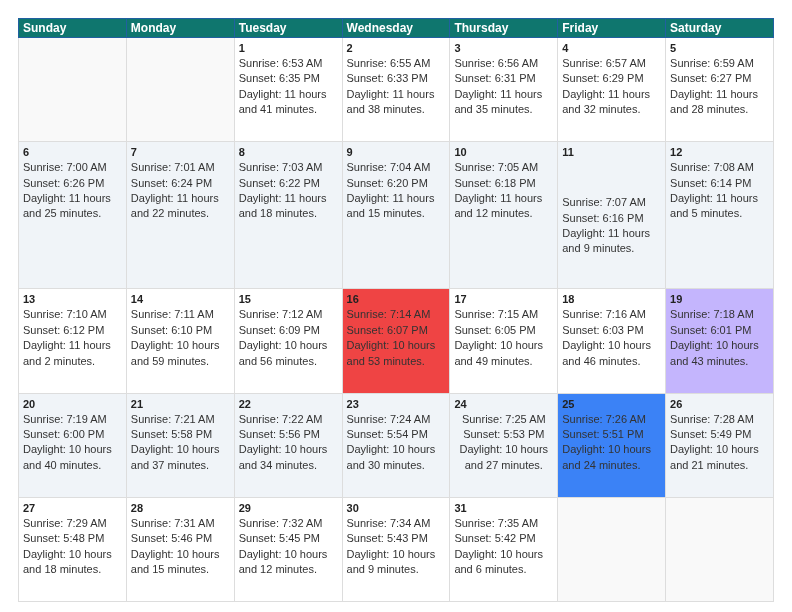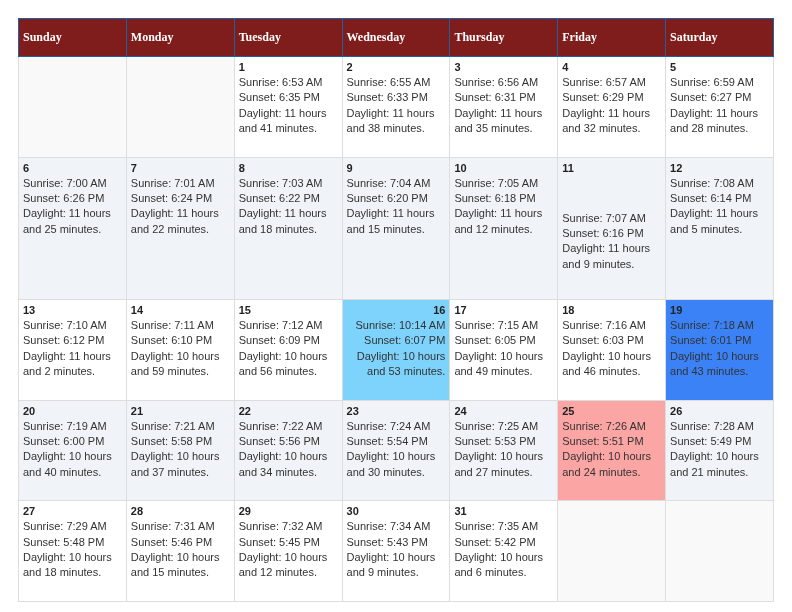--- a/index.html
+++ b/index.html
@@ -46,28 +46,27 @@
       color: #444;
     }
     .calendar {
       flex: 1;
       border: 1px solid #ccc;
       border-collapse: collapse;
       width: 100%;
       table-layout: fixed;
     }
     .calendar th {
-      background: #7f1d1d;
+      background: #0f766e;
       color: #fff;
       font-size: 12px;
       font-weight: bold;
-      padding: 11px 4px;
+      padding: 2px 4px;
       text-align: left;
       border: 1px solid #2060a0;
-      font-family: Liberation Serif, serif;
     }
     .calendar td {
       vertical-align: top;
       padding: 4px 4px;
       border: 1px solid #ddd;
       font-size: 9.5px;
       color: #222;
       background: #fff;
       height: 82px;
     }
@@ -212,42 +211,42 @@
 Daylight: 10 hours
 and 59 minutes.</div>
           </td>
           <td style="background: rgb(255, 255, 255);">
             <span class="day-num">15</span>
             <div class="cell-text" style="white-space: pre-line;">Sunrise: 7:12 AM
 Sunset: 6:09 PM
 Daylight: 10 hours
 and 56 minutes.</div>
           </td>
-          <td style="background: #7dd3fc; text-align: right;">
+          <td style="background: #ef4444;">
             <span class="day-num">16</span>
-            <div class="cell-text" style="white-space: pre-line;">Sunrise: 10:14 AM
+            <div class="cell-text" style="white-space: pre-line;">Sunrise: 7:14 AM
 Sunset: 6:07 PM
 Daylight: 10 hours
 and 53 minutes.</div>
           </td>
           <td style="background: rgb(255, 255, 255);">
             <span class="day-num">17</span>
             <div class="cell-text" style="white-space: pre-line;">Sunrise: 7:15 AM
 Sunset: 6:05 PM
 Daylight: 10 hours
 and 49 minutes.</div>
           </td>
           <td style="background: rgb(255, 255, 255);">
             <span class="day-num">18</span>
             <div class="cell-text" style="white-space: pre-line;">Sunrise: 7:16 AM
 Sunset: 6:03 PM
 Daylight: 10 hours
 and 46 minutes.</div>
           </td>
-          <td style="background: #3b82f6;">
+          <td style="background: #c4b5fd;">
             <span class="day-num">19</span>
             <div class="cell-text" style="white-space: pre-line;">Sunrise: 7:18 AM
 Sunset: 6:01 PM
 Daylight: 10 hours
 and 43 minutes.</div>
           </td>
         </tr>
         <tr>
           <td style="background: rgb(240, 244, 248);">
             <span class="day-num">20</span>
@@ -272,26 +271,26 @@
           </td>
           <td style="background: rgb(240, 244, 248);">
             <span class="day-num">23</span>
             <div class="cell-text" style="white-space: pre-line;">Sunrise: 7:24 AM
 Sunset: 5:54 PM
 Daylight: 10 hours
 and 30 minutes.</div>
           </td>
           <td style="background: rgb(240, 244, 248); margin-left: 46px;">
             <span class="day-num">24</span>
-            <div class="cell-text" style="white-space: pre-line;">Sunrise: 7:25 AM
+            <div class="cell-text" style="white-space: pre-line; text-align: center;">Sunrise: 7:25 AM
 Sunset: 5:53 PM
 Daylight: 10 hours
 and 27 minutes.</div>
           </td>
-          <td style="background: #fca5a5;">
+          <td style="background: #3b82f6;">
             <span class="day-num">25</span>
             <div class="cell-text" style="white-space: pre-line;">Sunrise: 7:26 AM
 Sunset: 5:51 PM
 Daylight: 10 hours
 and 24 minutes.</div>
           </td>
           <td style="background: rgb(240, 244, 248);">
             <span class="day-num">26</span>
             <div class="cell-text" style="white-space: pre-line;">Sunrise: 7:28 AM
 Sunset: 5:49 PM

